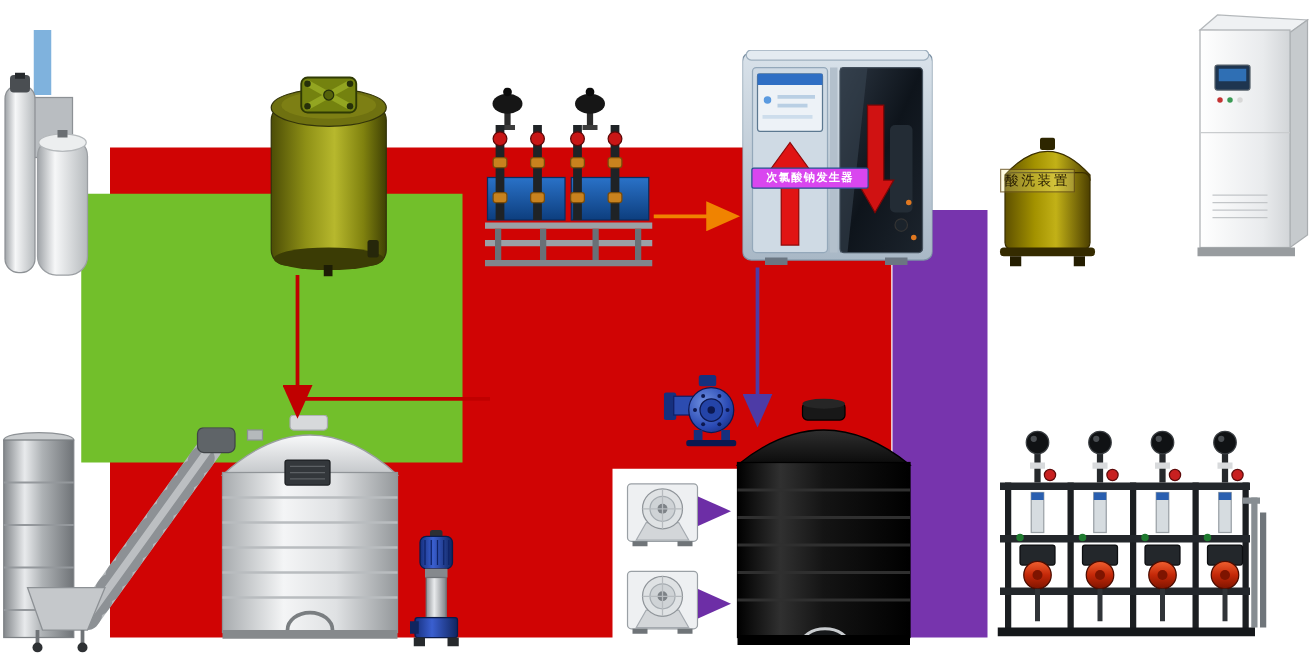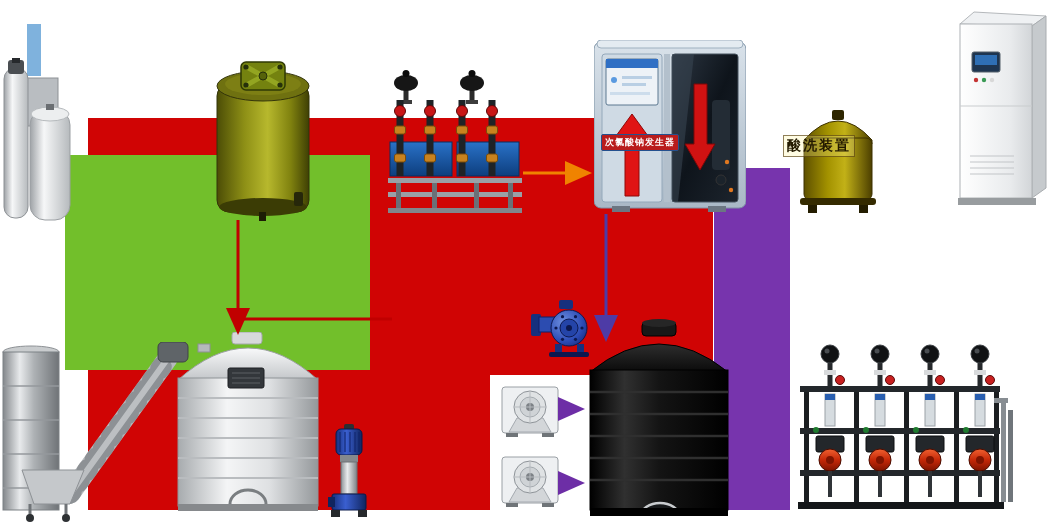--- a/index.html
+++ b/index.html
@@ -3,25 +3,25 @@
 <meta charset="utf-8">
 <style>
   *{margin:0;padding:0;box-sizing:border-box}
   body{background:#ffffff}
   .canvas{position:relative;width:1051px;height:524px;background:#ffffff;overflow:hidden;
           font-family:"Liberation Sans",sans-serif}
   .layer{position:absolute;left:0;top:0}
   .blocks{z-index:0}
   .eq{position:absolute;z-index:2}
   .arrows{z-index:5;pointer-events:none}
-  .gen-label{position:absolute;left:601px;top:134px;width:78px;height:17px;background:#b91c1c;
+  .gen-label{position:absolute;left:601px;top:134px;width:94px;height:17px;background:#d946ef;
              border:1px solid #24508e;border-radius:2px;color:#fff;font-size:9px;font-weight:bold;
              letter-spacing:1px;text-align:center;line-height:15px;z-index:6;white-space:nowrap}
-  .acid-label{position:absolute;left:783px;top:135px;padding:1px 3px;border:1px solid rgba(70,45,0,.6);
-              background:rgba(255,246,150,.28);color:#241a00;font-size:14px;font-weight:bold;
+  .acid-label{position:absolute;left:800px;top:135px;padding:1px 3px;border:1px solid rgba(70,45,0,.6);
+              background:rgba(255,246,150,.28);color:#241a00;font-size:11px;font-weight:normal;
               letter-spacing:2px;z-index:6;white-space:nowrap}
 </style>
 </head>
 <body>
 
 <div class="canvas">
 
   <svg class="layer blocks" width="1051" height="524">
     <polygon points="88,118 713,118 713,375 490,375 490,510 88,510" style="fill:var(--blk-red)"></polygon>
     <rect x="65" y="155" width="305" height="215" style="fill:var(--blk-green)"></rect>

